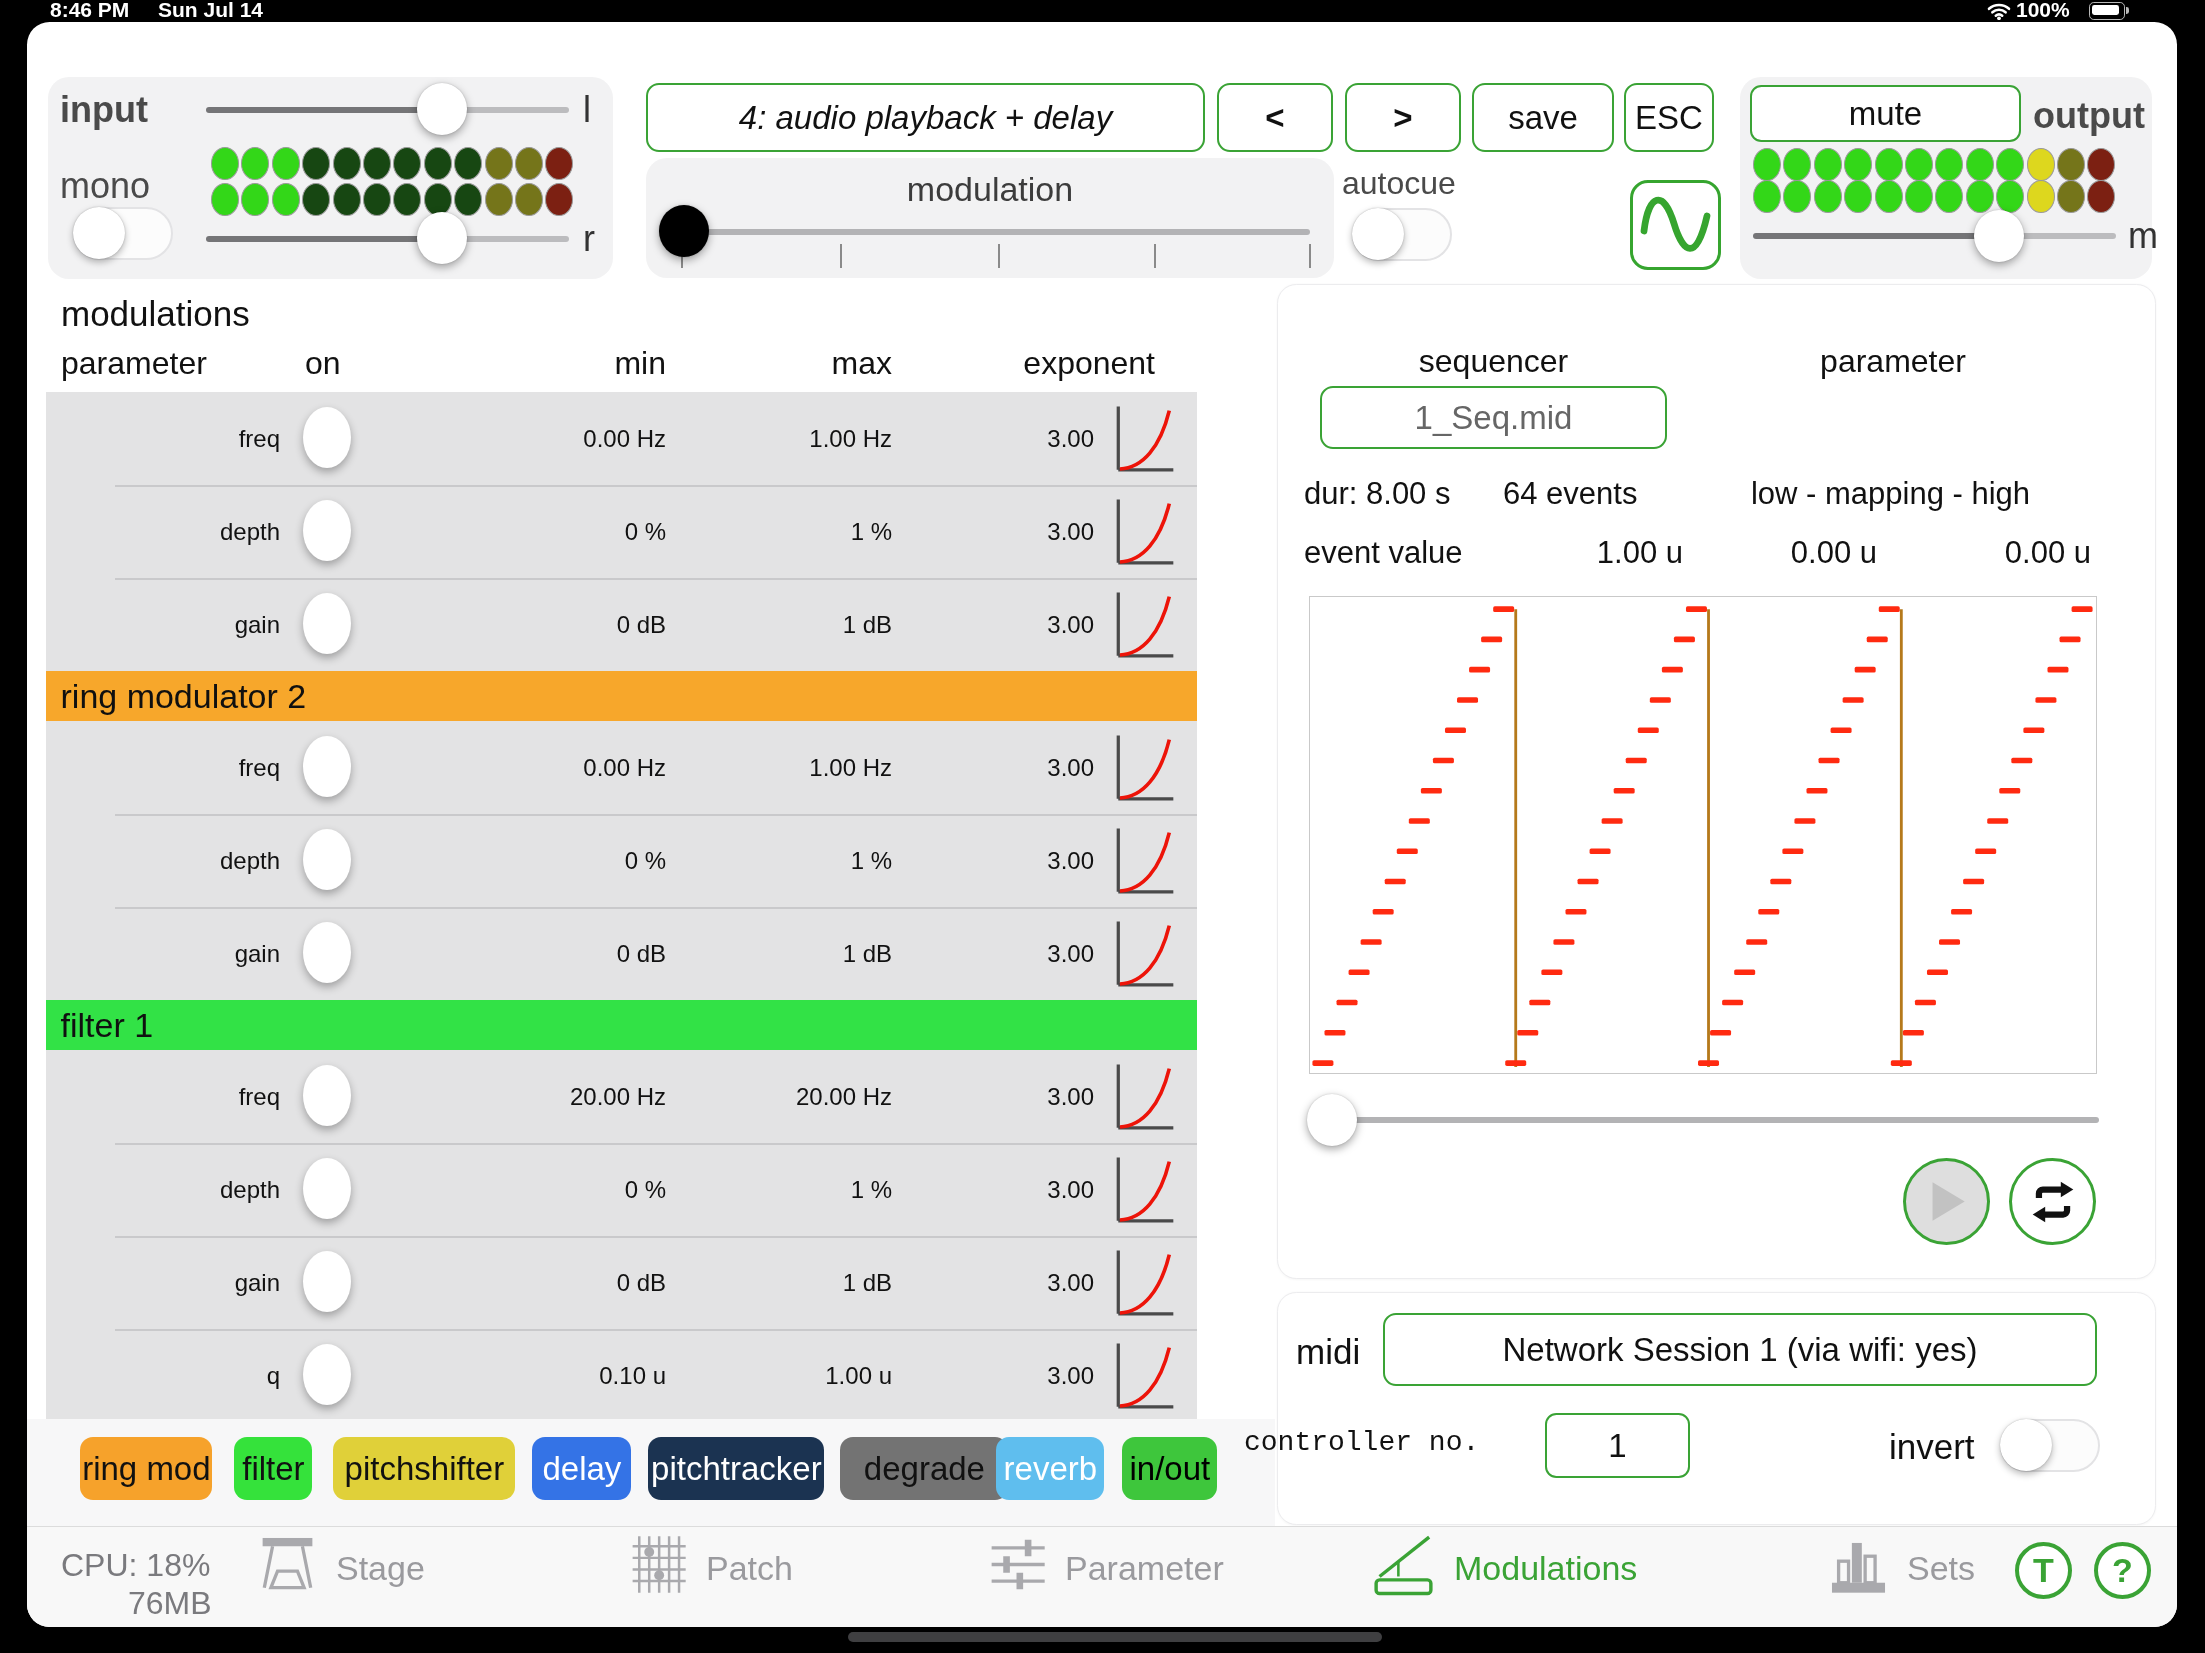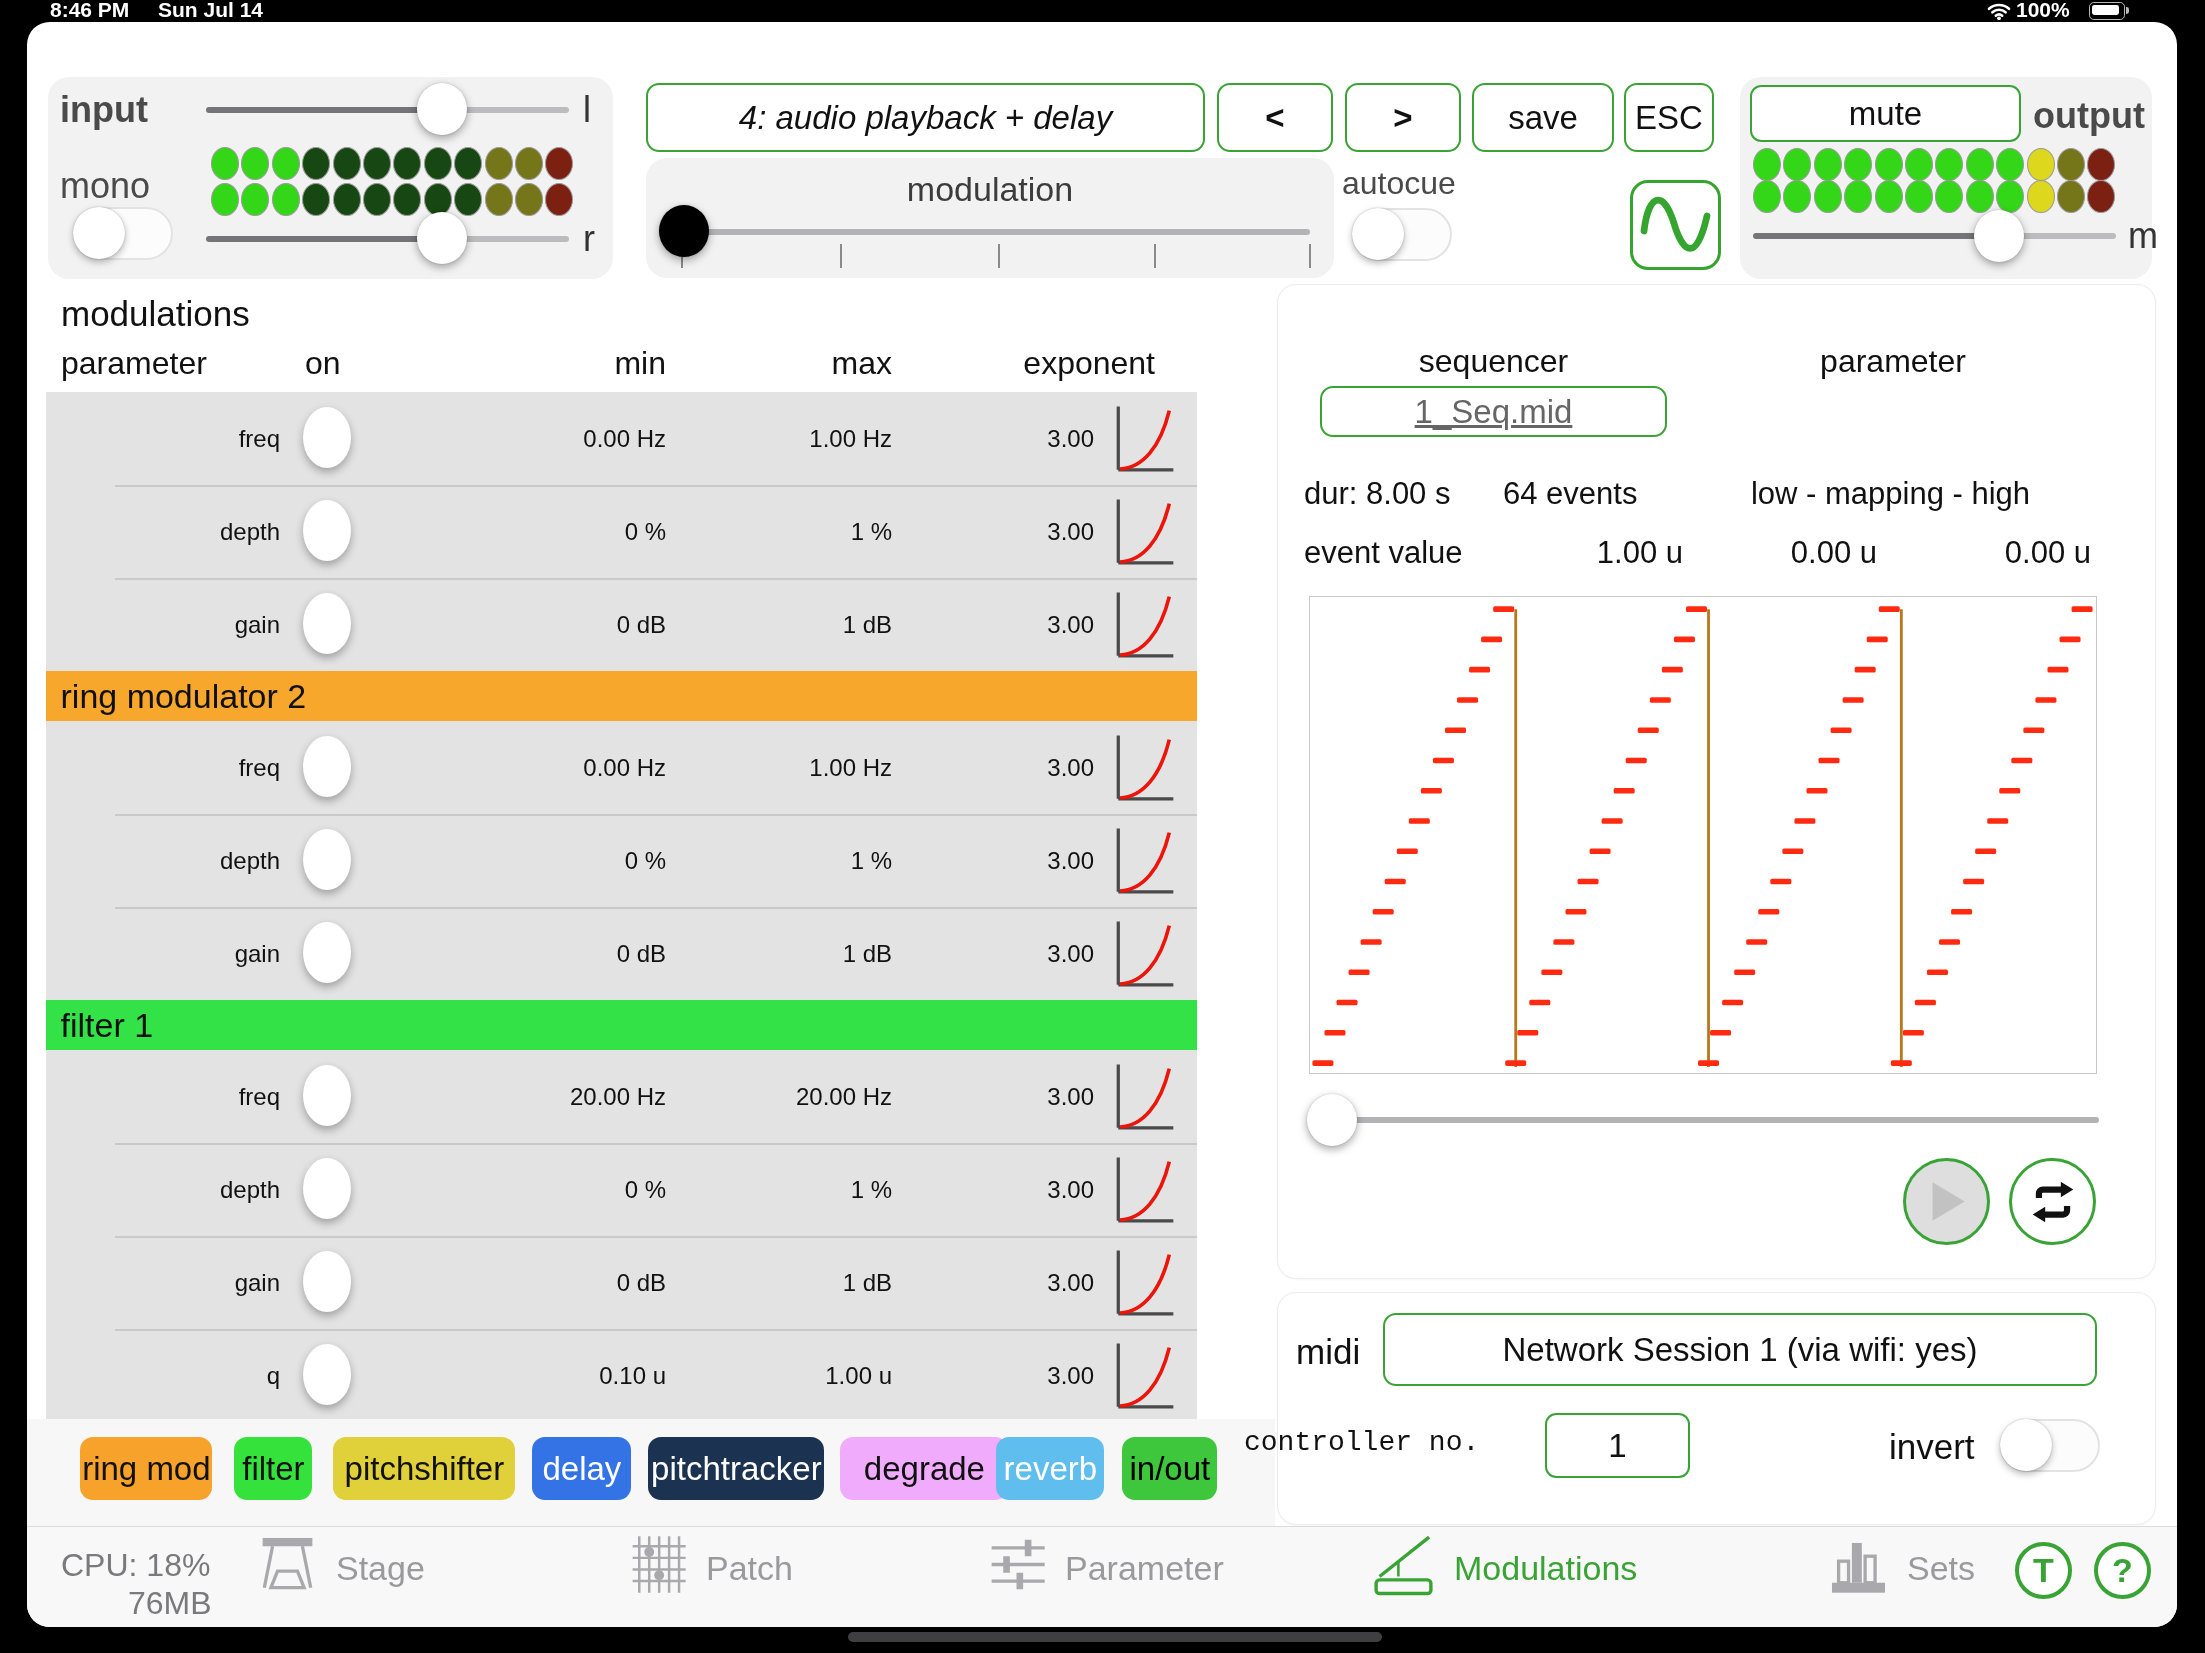--- a/index.html
+++ b/index.html
@@ -332,29 +332,29 @@
         </div>
       </div>
   </div>
 
   <div id="fx-panel">
       <div class="fx" style="left: 53px; width: 132px; background: rgb(246, 162, 43); color: rgb(17, 17, 17);">ring mod</div>
       <div class="fx" style="left: 207px; width: 78px; background: rgb(53, 226, 59); color: rgb(17, 17, 17);">filter</div>
       <div class="fx" style="left: 306px; width: 182px; background: rgb(224, 208, 57); color: rgb(17, 17, 17);">pitchshifter</div>
       <div class="fx" style="left: 505px; width: 99px; background: rgb(52, 115, 230); color: rgb(255, 255, 255);">delay</div>
       <div class="fx" style="left: 621px; width: 176px; background: rgb(27, 51, 81); color: rgb(255, 255, 255);">pitchtracker</div>
-      <div class="fx" style="left: 813px; width: 168px; background: #f0abfc; color: rgb(17, 17, 17);">degrade</div>
+      <div class="fx" style="left: 813px; width: 168px; background: #737373; color: rgb(17, 17, 17);">degrade</div>
       <div class="fx" style="left: 969px; width: 108px; background: rgb(95, 190, 238); color: rgb(255, 255, 255);">reverb</div>
       <div class="fx" style="left: 1095px; width: 95px; background: rgb(62, 198, 60); color: #000000;">in/out</div>
     </div>
 
   <div class="panelcard" style="left:1277px;top:284px;width:877px;height:993px;"></div>
   <div class="lbl2" style="left:1320px;top:343px;width:347px;text-align:center;">sequencer</div>
   <div class="lbl2" style="left:1687px;top:343px;width:412px;text-align:center;">parameter</div>
-  <div class="gbtn dd-gray" style="left:1320px;top:386px;width:347px;height:51px;text-decoration:underline;">1_Seq.mid</div>
+  <div class="gbtn dd-gray" style="left:1320px;top:386px;width:347px;height:63px;">1_Seq.mid</div>
 
   <div class="seq-info" style="left:1304px;top:476px;">dur: 8.00 s</div>
   <div class="seq-info" style="left:1503px;top:476px;">64 events</div>
   <div class="seq-info" style="left:1741px;top:476px;width:299px;text-align:center;">low - mapping - high</div>
   <div class="seq-info" style="left:1304px;top:535px;">event value</div>
   <div class="seq-info" style="left:1558px;top:535px;width:125px;text-align:right;">1.00 u</div>
   <div class="seq-info" style="left:1752px;top:535px;width:125px;text-align:right;">0.00 u</div>
   <div class="seq-info" style="left:1966px;top:535px;width:125px;text-align:right;">0.00 u</div>
 
   <div id="seq-chart">

